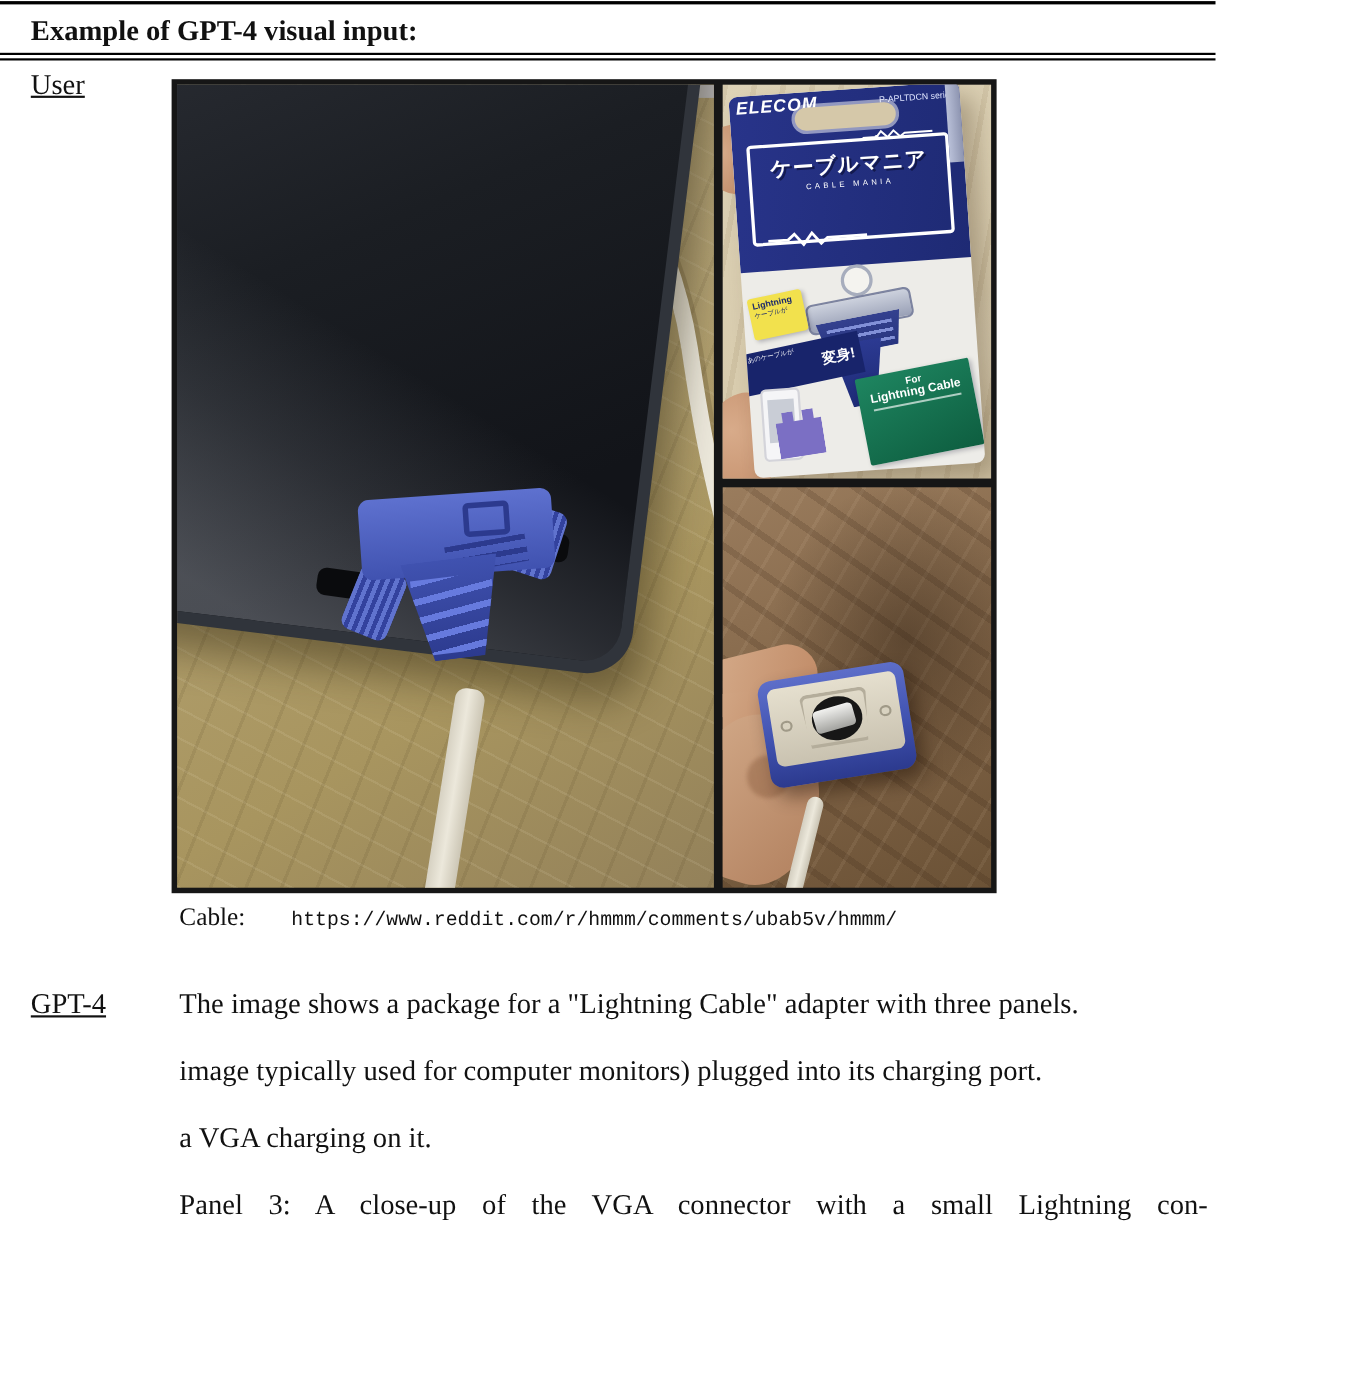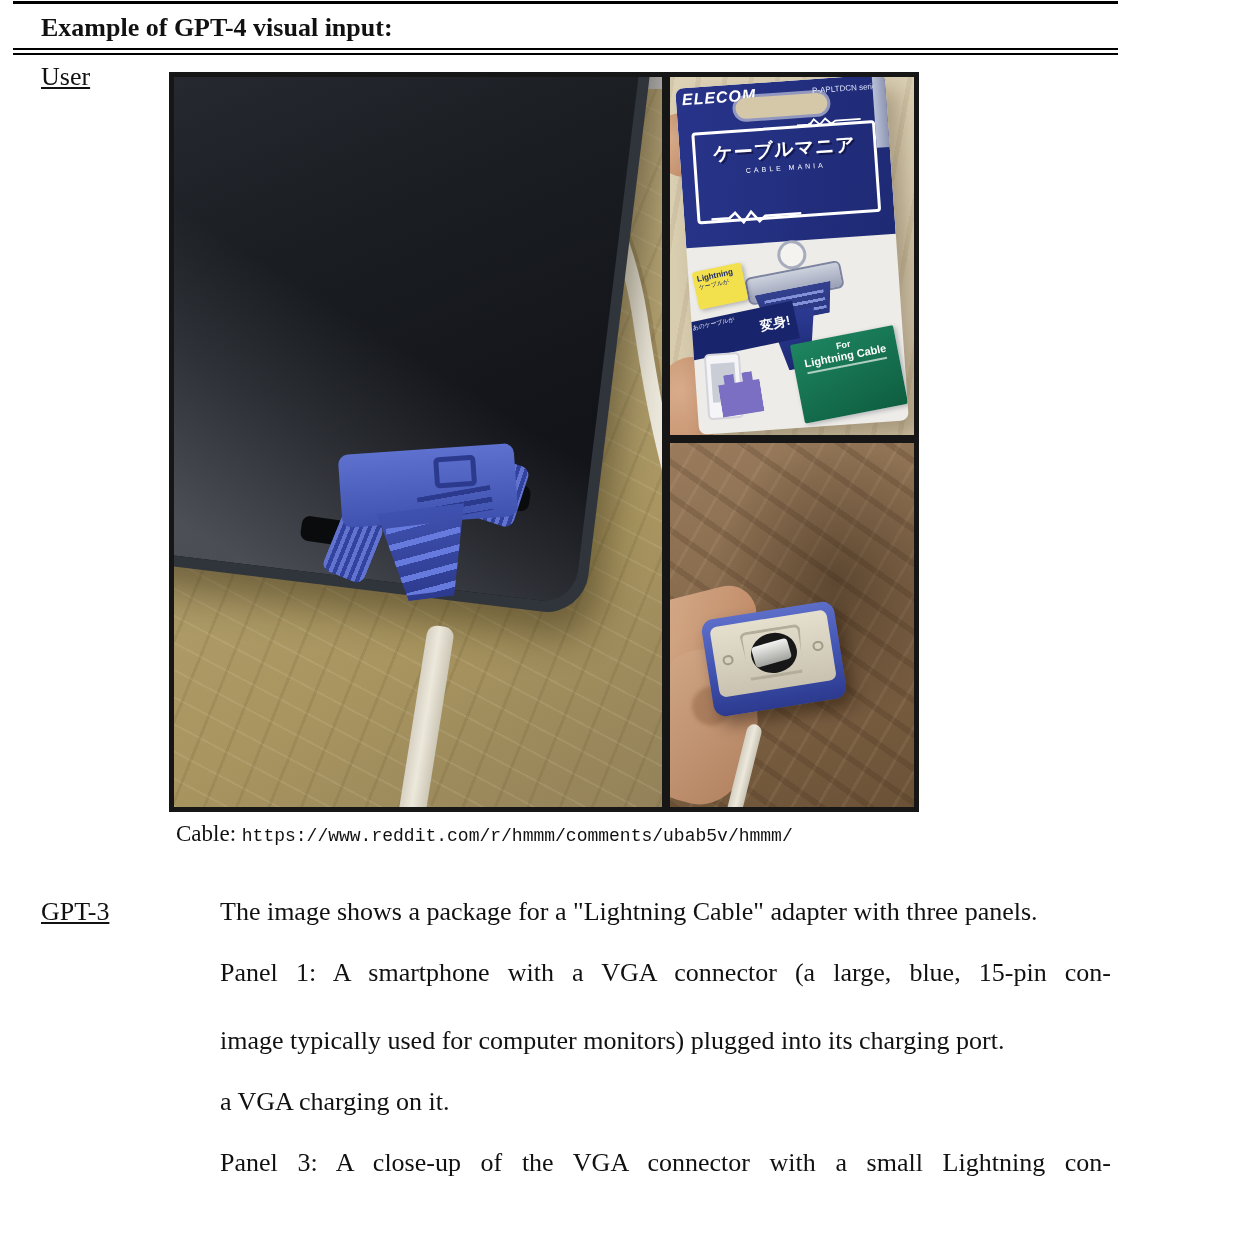--- a/index.html
+++ b/index.html
@@ -1,21 +1,20 @@
 <!DOCTYPE html>
 <html style="--page_bg: #ffffff; --text: #111111; --rule: #000000; --collage_bg: #161616; --fabric_tan: #a8955f; --fabric_cream: #d5c8a9; --fabric_brown: #7d6144; --phone_dark: #121419; --cable_white: #ece8db; --connector_blue: #4052b0; --connector_blue_dark: #2c3a8e; --package_navy: #28348a; --label_yellow: #f2e14d; --label_green: #0e5e40; --label_navy: #18246b; --purple_connector: #7b6fc4; --skin: #c08a66; --metal_beige: #c9c2b0;"><head>
 <meta charset="utf-8">
 <style>
   * { margin:0; padding:0; box-sizing:border-box; }
   html,body { background:#fff; }
   .paper {
     position:relative; width:1236px; height:1250px; background:var(--page_bg,#fff);
     color:var(--text,#111); font-family:"Liberation Serif","DejaVu Serif",serif;
     overflow:hidden;
-    padding-left:13px;
   }
   
   .rule-top { width:1105px; height:3px; background:var(--rule,#000); margin-top:1px; }
   .hdr { padding:9px 0 5px 28px; }
   .hdr-title { font-size:26px; font-weight:bold; }
   .rule-double { width:1105px; }
   .rule-double .r { height:2px; background:var(--rule,#000); }
   .rule-double .gap { height:3px; }
   
   .row { display:flex; align-items:flex-start; padding-left:28px; }
@@ -172,24 +171,24 @@
     clip-path:polygon(0 0,100% 0,92% 100%,8% 100%); }
   .cu-oval { position:absolute; left:31%; top:22%; width:39%; height:56%;
     background:#171717; border-radius:50%; }
   .cu-tab { position:absolute; left:33%; top:34%; width:31%; height:30%;
     background:linear-gradient(180deg,#f2f2f0,#a2a29e); border-radius:4px; transform:rotate(-7deg); }
   .cu-cable { position:absolute; left:27%; top:77%; width:6%; height:28%;
     background:linear-gradient(90deg,#d3cec0,var(--cable_white,#ece8db) 50%,#c8c2b2);
     transform:rotate(14deg); border-radius:8px; }
   
   .source { margin-top:8px; font-size:23px; line-height:28px; }
-  .src-url { font-family:"Liberation Mono","DejaVu Sans Mono",monospace; font-size:18px; }
+  .src-url { font-family:"Liberation Mono","DejaVu Sans Mono",monospace; font-size:18px;margin-left:36px; }
   
   .row-gpt { margin-top:45px; }
-  .para { font-size:26px; line-height:34px; margin-bottom:27px;margin-left:44px; }
+  .para { font-size:26px; line-height:34px; margin-bottom:27px; }
   .para:last-child { margin-bottom:0; }
   .line { display:block; }
   .just { text-align:justify; }
   .just::after { content:""; display:inline-block; width:100%; height:0; }
 </style>
 </head>
 <body>
 
 <div class="paper">
 
@@ -296,27 +295,26 @@
       </div>
 
       <p class="source">
         <span class="src-label">Cable:</span>
         <span class="src-url">https://www.reddit.com/r/hmmm/comments/ubab5v/hmmm/</span>
       </p>
     </div>
   </div>
 
   <div class="row row-gpt">
-    <div class="label">GPT-3</div>
+    <div class="label">GPT-4</div>
     <div class="content">
       <p class="para">
         <span class="line">The image shows a package for a "Lightning Cable" adapter with three panels.</span>
       </p>
       <p class="para">
-        <span class="line just">Panel 1:  A smartphone with a VGA connector (a large, blue, 15-pin con-</span>
         <span class="line">image typically used for computer monitors) plugged into its charging port.</span>
       </p>
       <p class="para">
         <span class="line">a VGA charging on it.</span>
       </p>
       <p class="para">
         <span class="line just">Panel 3:  A close-up of the VGA connector with a small Lightning con-</span>
 
       </p>
     </div>

